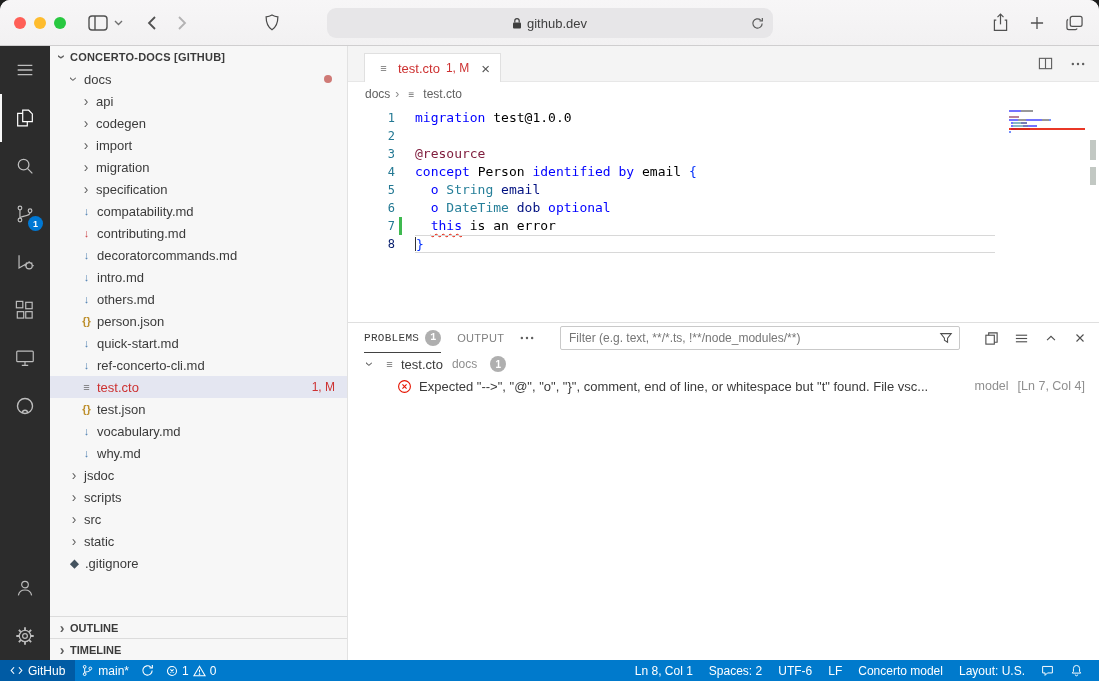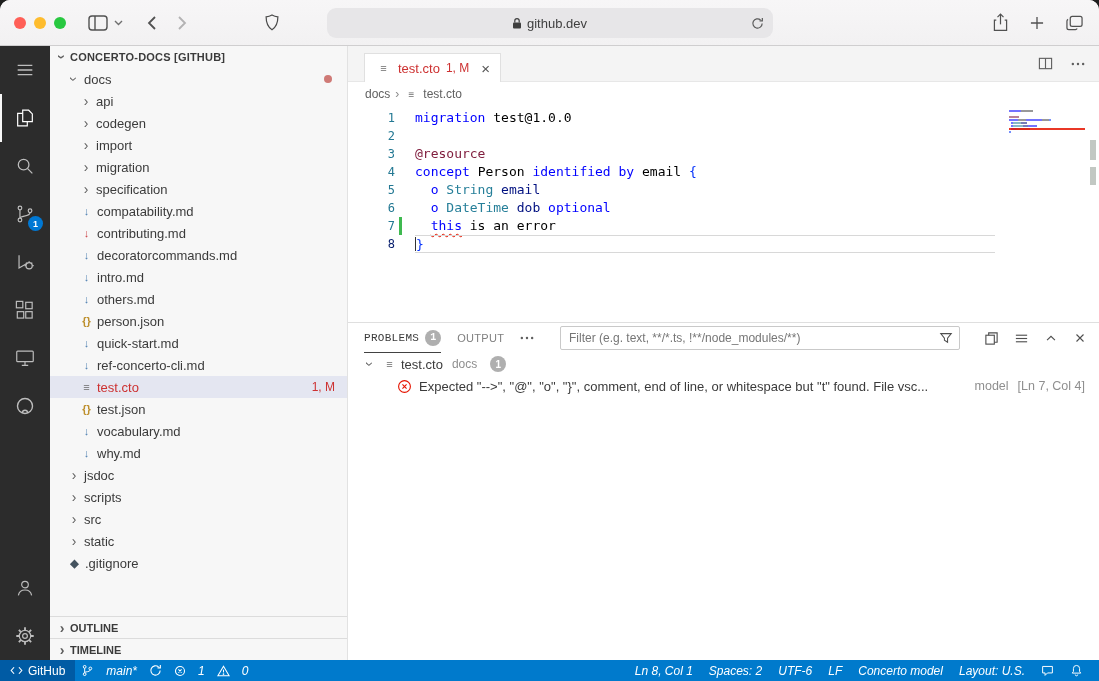--- a/index.html
+++ b/index.html
@@ -102,21 +102,21 @@
   .prob-dir{color:#8f8f8f;font-size:12px;margin-left:6px;}
   .prob-group .badge{margin-left:10px;}
   .prob-row{height:22px;display:flex;align-items:center;padding-left:49px;gap:7px;padding-right:14px;}
   .err-ic{display:flex;color:var(--error,#e51400);flex:0 0 auto;}
   .prob-msg{color:#3b3b3b;white-space:nowrap;overflow:hidden;text-overflow:ellipsis;}
   .prob-right{margin-left:auto;display:flex;gap:9px;color:#8f8f8f;white-space:nowrap;font-size:12.5px;}
 
   
   .status-bar{position:absolute;left:0;right:0;bottom:0;height:21px;background:var(--sb-bg,#007acc);color:#fff;display:flex;align-items:center;font-size:12px;}
   .sb-remote{height:100%;display:flex;align-items:center;gap:5px;padding:0 10px;background:var(--sb-remote,#005ba4);}
-  .sb-item{display:flex;align-items:center;gap:12px;padding:0 6px;height:100%;font-style:italic;}
+  .sb-item{display:flex;align-items:center;gap:4px;padding:0 6px;height:100%;}
   .sb-right{margin-left:auto;display:flex;align-items:center;height:100%;padding-right:8px;}
   .sb-right .sb-item{padding:0 8px;}
   svg{display:block;}
 </style>
 </head>
 <body>
 
 <div class="window">
 
   <div class="chrome">

